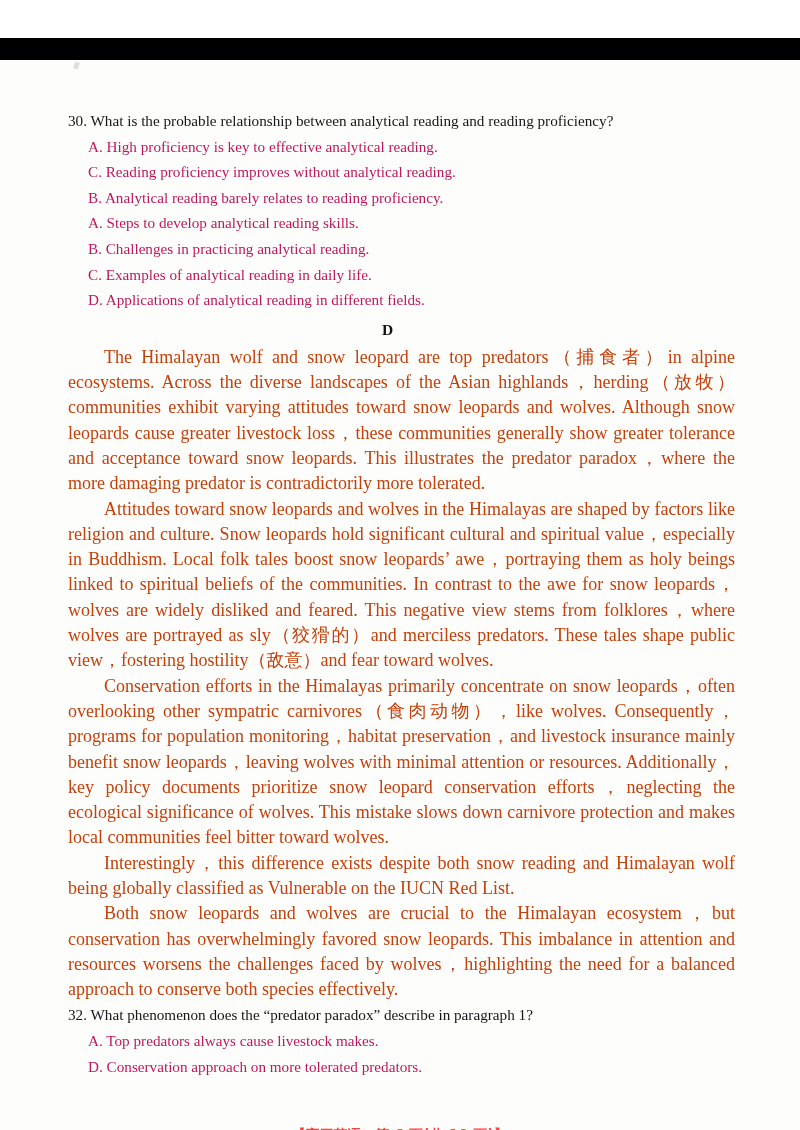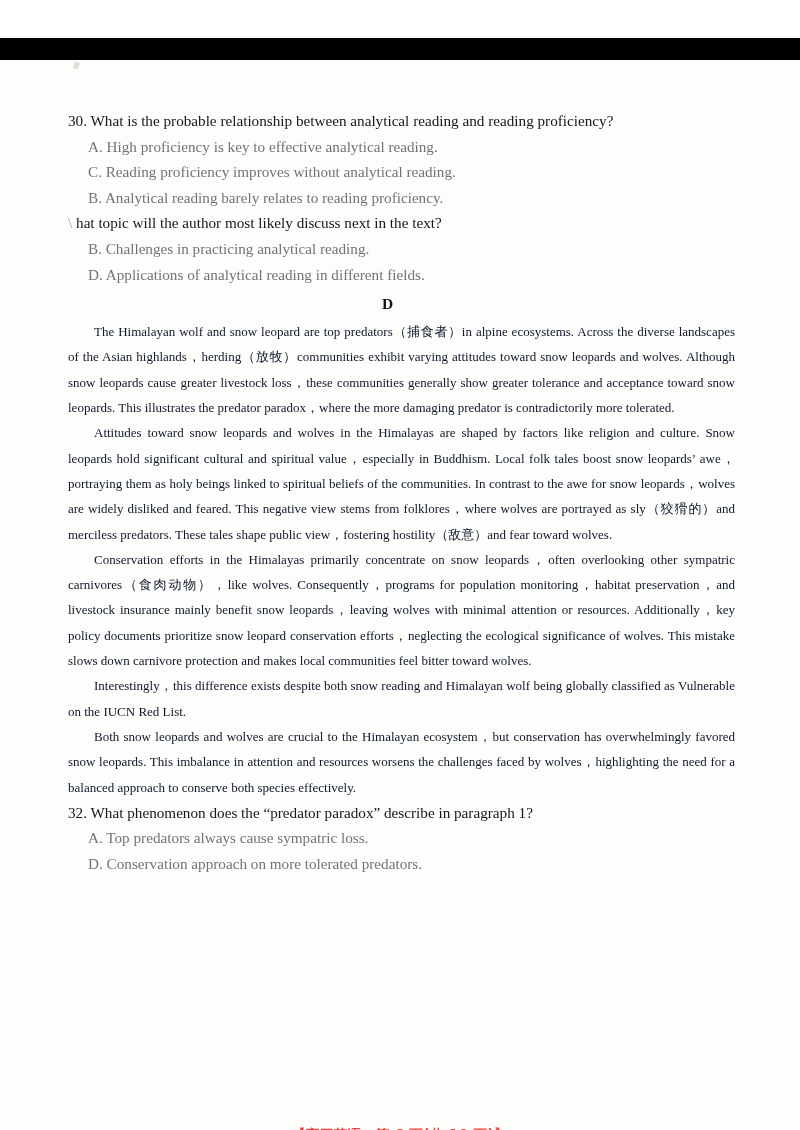--- a/index.html
+++ b/index.html
@@ -58,21 +58,21 @@
     color: #16161a;
     margin: 0;
     white-space: nowrap;
   }
   .q-num {
     display: inline-block;
   }
   .option {
     font-size: 15.2px;
     line-height: 25.6px;
-    color: #737373;
+    color: #be185d;
     margin: 0;
     padding-left: 20px;
     white-space: nowrap;
   }
   .faded {
     color: #9a9a9a;
   }
 
   
   .section-letter {
@@ -80,23 +80,23 @@
     font-weight: bold;
     font-size: 15.5px;
     line-height: 26px;
     margin: 4px 0 2px 0;
     color: #111114;
     padding-right: 28px;
   }
 
   
   .para {
-    font-size: 13px;
+    font-size: 18px;
     line-height: 25.3px;
-    color: #0f172a;
+    color: #c2410c;
     margin: 0;
     text-align: justify;
     text-justify: inter-word;
     text-indent: 2em;
     hyphens: none;
   }
   .para:last-of-type { }
 
   
   .footer {
@@ -124,38 +124,39 @@
   <div class="content">
 
     <div>
       <p class="question"><span class="q-num">30.</span> <span>What is the probable relationship between analytical reading and reading proficiency?</span></p>
       <p class="option">A. High proficiency is key to effective analytical reading.</p>
       <p class="option">C. Reading proficiency improves without analytical reading.</p>
       <p class="option">B. Analytical reading barely relates to reading proficiency.</p>
     </div>
 
     <div>
-      <p class="question"><span class="q-num faded">\</span> <span>hat topic will the author most likely discuss next in the text?</span></p>
+      <p class="option">A. Steps to develop analytical reading skills.</p>
       <p class="option">B. Challenges in practicing analytical reading.</p>
+      <p class="option">C. Examples of analytical reading in daily life.</p>
       <p class="option">D. Applications of analytical reading in different fields.</p>
     </div>
 
     <div class="section-letter">D</div>
 
     <div>
       <p class="para">The Himalayan wolf and snow leopard are top predators（捕食者）in alpine ecosystems. Across the diverse landscapes of the Asian highlands，herding（放牧）communities exhibit varying attitudes toward snow leopards and wolves. Although snow leopards cause greater livestock loss，these communities generally show greater tolerance and acceptance toward snow leopards. This illustrates the predator paradox，where the more damaging predator is contradictorily more tolerated.</p>
       <p class="para">Attitudes toward snow leopards and wolves in the Himalayas are shaped by factors like religion and culture. Snow leopards hold significant cultural and spiritual value，especially in Buddhism. Local folk tales boost snow leopards’ awe，portraying them as holy beings linked to spiritual beliefs of the communities. In contrast to the awe for snow leopards，wolves are widely disliked and feared. This negative view stems from folklores，where wolves are portrayed as sly（狡猾的）and merciless predators. These tales shape public view，fostering hostility（敌意）and fear toward wolves.</p>
       <p class="para">Conservation efforts in the Himalayas primarily concentrate on snow leopards，often overlooking other sympatric carnivores（食肉动物），like wolves. Consequently，programs for population monitoring，habitat preservation，and livestock insurance mainly benefit snow leopards，leaving wolves with minimal attention or resources. Additionally，key policy documents prioritize snow leopard conservation efforts，neglecting the ecological significance of wolves. This mistake slows down carnivore protection and makes local communities feel bitter toward wolves.</p>
       <p class="para">Interestingly，this difference exists despite both snow reading and Himalayan wolf being globally classified as Vulnerable on the IUCN Red List.</p>
       <p class="para">Both snow leopards and wolves are crucial to the Himalayan ecosystem，but conservation has overwhelmingly favored snow leopards. This imbalance in attention and resources worsens the challenges faced by wolves，highlighting the need for a balanced approach to conserve both species effectively.</p>
     </div>
 
     <div>
       <p class="question"><span class="q-num">32.</span> <span>What phenomenon does the “predator paradox” describe in paragraph 1?</span></p>
-      <p class="option">A. Top predators always cause sympatric loss.</p>
+      <p class="option">A. Top predators always cause livestock makes.</p>
       <p class="option">D. Conservation approach on more tolerated predators.</p>
     </div>
 
   </div>
 
   <div class="footer">【高三英语　第 6 页(共 10 页)】</div>
 
 </div>
 
 </body></html>

